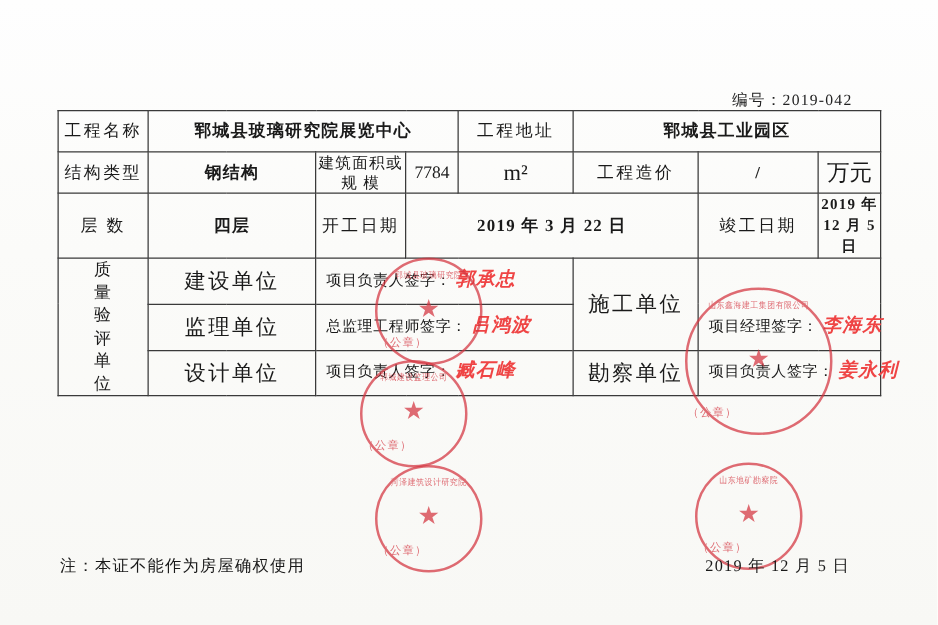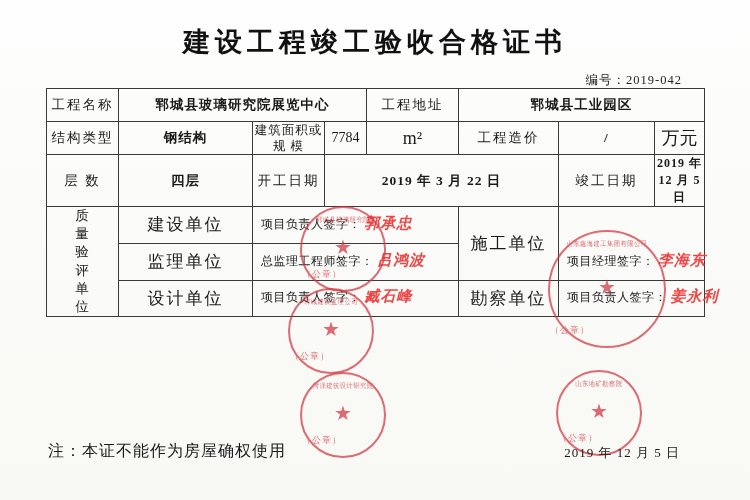--- a/index.html
+++ b/index.html
@@ -156,21 +156,21 @@
     bottom: 9px;
     text-align: left;
     font-size: 9px;
     letter-spacing: 1px;
     color: #d4343f;
   }
   .footer-note {
     position: absolute;
     left: 48px;
     bottom: 38px;
-    font-size: 16px;
+    font-size: 13px;
     letter-spacing: 1px;
   }
   .footer-date {
     position: absolute;
     right: 70px;
     bottom: 38px;
     font-size: 13px;
     letter-spacing: 1px;
   }
   .seal-big {
@@ -183,21 +183,20 @@
     width: 86px;
     height: 86px;
   }
 </style>
 </head>
 <body>
 
 <div class="page">
   <div class="paper-tint"></div>
 
-  <div class="doc-title">建设工程竣工验收合格证书</div>
 
   <div class="doc-number">
     <span>编号：</span><span>2019-042</span>
   </div>
 
   <table class="main">
     <colgroup>
       <col style="width:72px">
       <col style="width:62px">
       <col style="width:72px">

